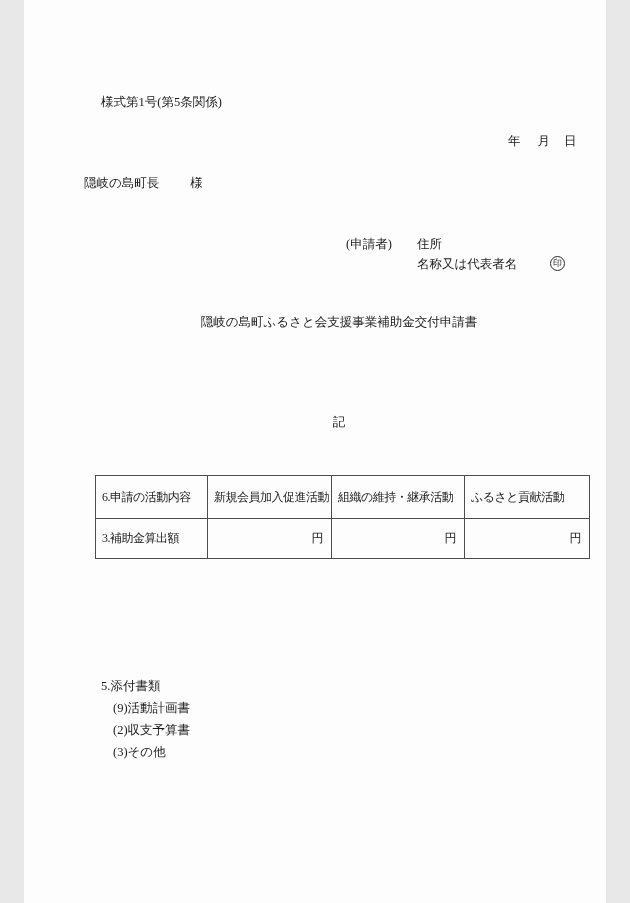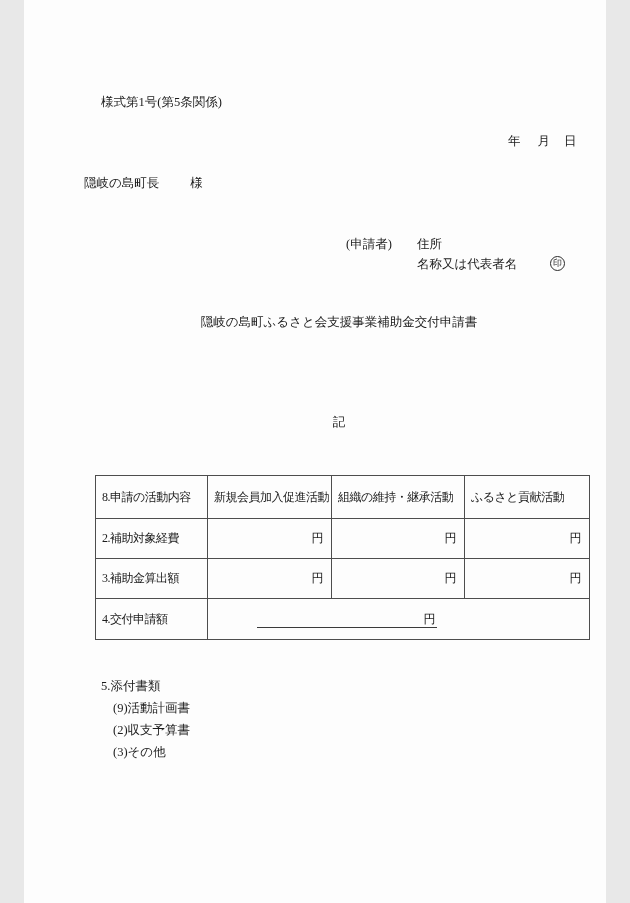--- a/index.html
+++ b/index.html
@@ -115,42 +115,30 @@
 
   <table class="abs form-table">
     <colgroup>
       <col style="width:112px">
       <col style="width:124px">
       <col style="width:133px">
       <col style="width:125px">
     </colgroup>
     <tbody>
       <tr class="r0">
-        <td class="lbl">8.申請の活動内容</td>
+        <td class="lbl">6.申請の活動内容</td>
         <td class="c">新規会員加入促進活動</td>
         <td class="c">組織の維持・継承活動</td>
         <td class="c">ふるさと貢献活動</td>
-      </tr>
-      <tr class="r1">
-        <td class="lbl">2.補助対象経費</td>
-        <td class="amt">円</td>
-        <td class="amt">円</td>
-        <td class="amt">円</td>
       </tr>
       <tr class="r2">
         <td class="lbl">3.補助金算出額</td>
         <td class="amt">円</td>
         <td class="amt">円</td>
         <td class="amt">円</td>
-      </tr>
-      <tr class="r3">
-        <td class="lbl">4.交付申請額</td>
-        <td class="span-cell" colspan="3">
-          <span class="blank-line"><span>円</span></span>
-        </td>
       </tr>
     </tbody>
   </table>
 
   <div class="abs attachments">
     <div class="att-heading">5.添付書類</div>
     <div class="att-item">(9)活動計画書</div>
     <div class="att-item">(2)収支予算書</div>
     <div class="att-item">(3)その他</div>
   </div>

